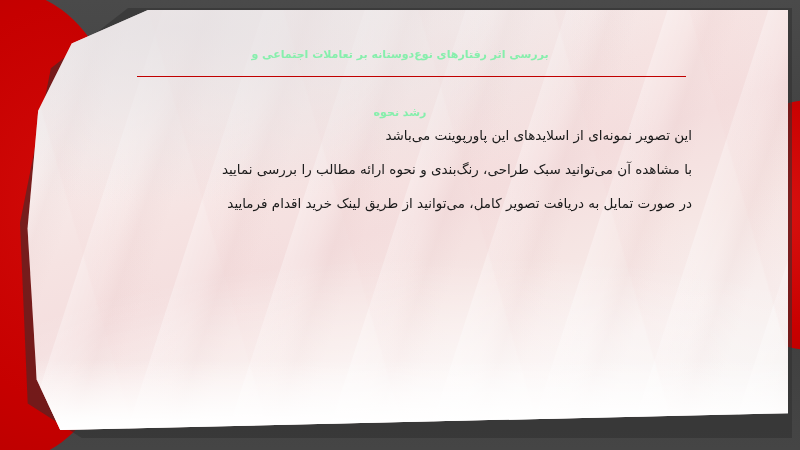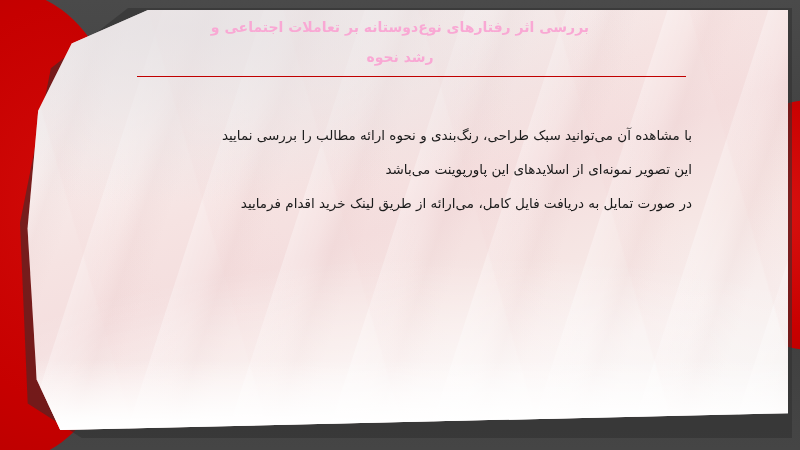--- a/index.html
+++ b/index.html
@@ -130,26 +130,27 @@
   
   .title-block {
     position: absolute;
     left: 120px;
     top: 12px;
     width: 560px;
     text-align: center;
     direction: rtl;
   }
   .title-line {
-    color: #f9a8d4;
-    font-size: 14px;
+    color: #86efac;
+    font-size: 11px;
     font-weight: bold;
     line-height: 30px;
     letter-spacing: 0px;
     white-space: nowrap;
+    margin-top: 28px;
   }
   .title-rule {
     position: absolute;
     left: 137px;
     top: 76px;
     width: 549px;
     height: 0;
     border-top: 1.6px solid #c00000;
   }
 
@@ -199,18 +200,18 @@
   </div>
 
   <div class="title-block">
     <div class="title-line">بررسی اثر رفتارهای نوع‌دوستانه بر تعاملات اجتماعی و</div>
     <div class="title-line">رشد نحوه</div>
   </div>
 
   <div class="title-rule"></div>
 
   <div class="body-block">
+    <div class="body-line">این تصویر نمونه‌ای از اسلایدهای این پاورپوینت می‌باشد</div>
     <div class="body-line">با مشاهده آن می‌توانید سبک طراحی، رنگ‌بندی و نحوه ارائه مطالب را بررسی نمایید</div>
-    <div class="body-line">این تصویر نمونه‌ای از اسلایدهای این پاورپوینت می‌باشد</div>
-    <div class="body-line">در صورت تمایل به دریافت فایل کامل، می‌ارائه از طریق لینک خرید اقدام فرمایید</div>
+    <div class="body-line">در صورت تمایل به دریافت تصویر کامل، می‌توانید از طریق لینک خرید اقدام فرمایید</div>
   </div>
 
 </div>
 
 </body></html>

